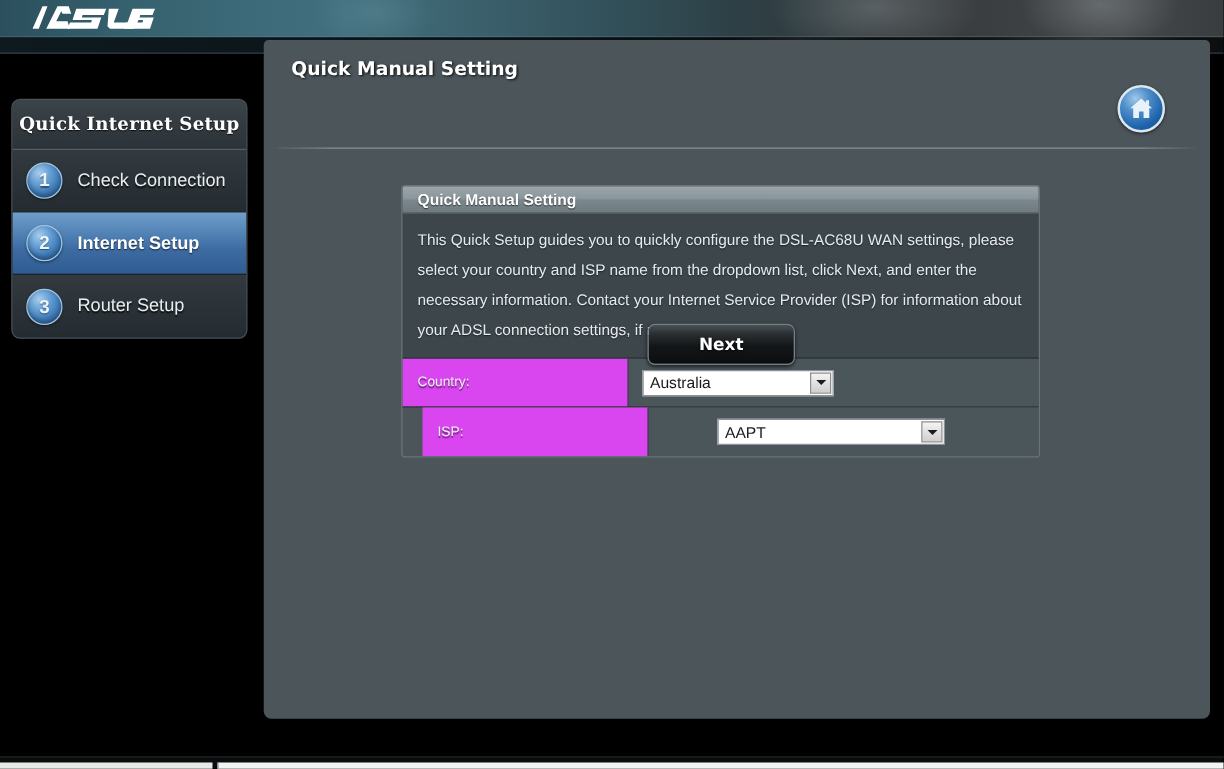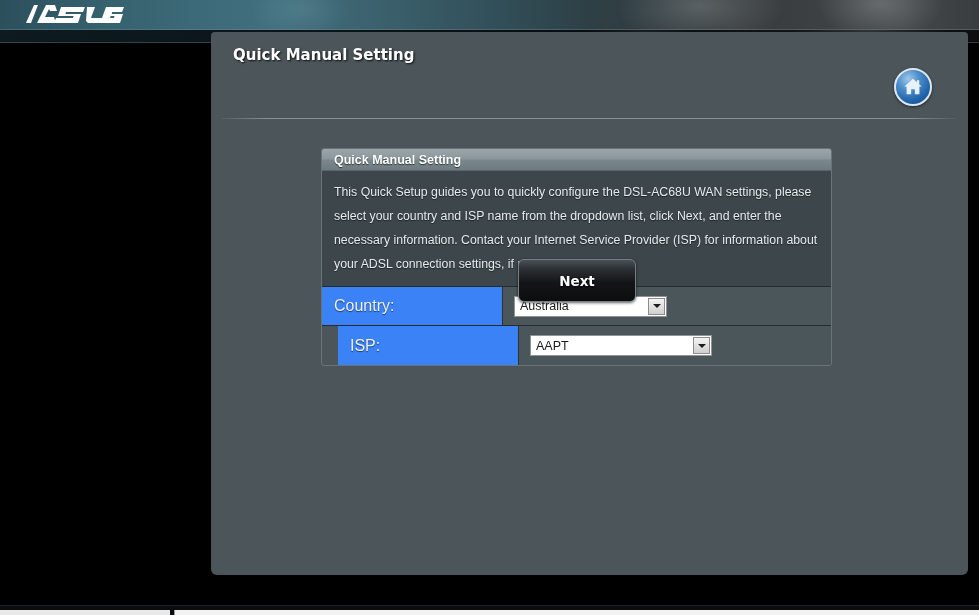--- a/index.html
+++ b/index.html
@@ -242,22 +242,22 @@
   .settings-row:last-child { border-bottom: none; padding-left: 16px; }
 
   .row-label {
     width: 181px;
     flex: 0 0 181px;
     height: 100%;
     display: flex;
     align-items: center;
     padding-left: 12px;
     color: #eef2f4;
-    font-size: 16px;
-    background: #3b82f6;
+    font-size: 11px;
+    background: #d946ef;
     border-right: 1px solid #2a3238;
     text-shadow: 0 1px 1px rgba(0,0,0,0.55);
   }
 
   .row-field {
     flex: 1 1 auto;
     height: 100%;
     display: flex;
     align-items: center;
     padding-left: 11px;
@@ -293,29 +293,29 @@
     justify-content: center;
   }
   .dropdown .dd-button::after {
     content: "";
     width: 0; height: 0;
     border-left: 4px solid transparent;
     border-right: 4px solid transparent;
     border-top: 4px solid #1c1c1c;
   }
   #country-select { width: 153px; }
-  #isp-select { width: 182px; }
+  #isp-select { width: 182px; margin-left: 44px; }
 
   
   .next-button {
     position: absolute;
     left: 307px;
     top: 227px;
     width: 118px;
-    height: 43px;
+    height: 33px;
     border-radius: 6px;
     border: 1px solid #767e82;
     background: linear-gradient(to bottom, #4a5156 0%, #2b3034 22%, #131618 55%, #0b0d0e 100%);
     color: #ffffff;
     font-size: 13.5px;
     font-weight: bold;
     font-family: "DejaVu Sans", "Liberation Sans", sans-serif;
     cursor: pointer;
     text-shadow: 0 1px 2px rgba(0,0,0,0.9);
     box-shadow: 0 1px 3px rgba(0,0,0,0.6);
@@ -356,20 +356,41 @@
         <polygon points="0,40 16,4 24,4 10,40"></polygon>
         <polygon points="22,40 40,4 58,4 62,16 48,16 46,12 38,28 56,28 58,34 60,40"></polygon>
         <path d="M70,8 L118,8 L114,18 L80,18 L79,22 L110,22 L104,40 L56,40 L60,30 L94,30 L95,26 L64,26 Z"></path>
         <path d="M122,8 L138,8 L130,30 L152,30 L160,8 L176,8 L165,38 L162,40 L124,40 L120,36 Z"></path>
         <path d="M180,8 L200,8 L196,18 L176,18 L175,22 L198,22 L192,40 L150,40 L154,30 L180,30 L181,26 L162,26 Z" transform="translate(-4,0)"></path>
       </g>
     </svg>
   </div>
   <div class="header-band"></div>
 
+  <div class="sidebar">
+    <div class="sidebar-title">Quick Internet Setup</div>
+
+    <div class="nav-item">
+      <div class="badge">1</div>
+      <div class="nav-label">Check Connection</div>
+
+    </div>
+
+    <div class="nav-item active">
+      <div class="badge">2</div>
+      <div class="nav-label">Internet Setup</div>
+      <div class="arrow"></div>
+    </div>
+
+    <div class="nav-item">
+      <div class="badge">3</div>
+      <div class="nav-label">Router Setup</div>
+
+    </div>
+  </div>
 
   <div class="content">
 
     <div class="page-title">Quick Manual Setting</div>
 
     <div class="home-icon">
       <svg width="22" height="22" viewBox="0 0 24 24">
         <path d="M12 3 L2.5 11.5 L5 11.5 L5 20 L10 20 L10 14.5 L14 14.5 L14 20 L19 20 L19 11.5 L21.5 11.5 Z" fill="#e8f2fa"></path>
         <rect x="16.2" y="4.6" width="2.6" height="4" fill="#e8f2fa"></rect>
       </svg>

